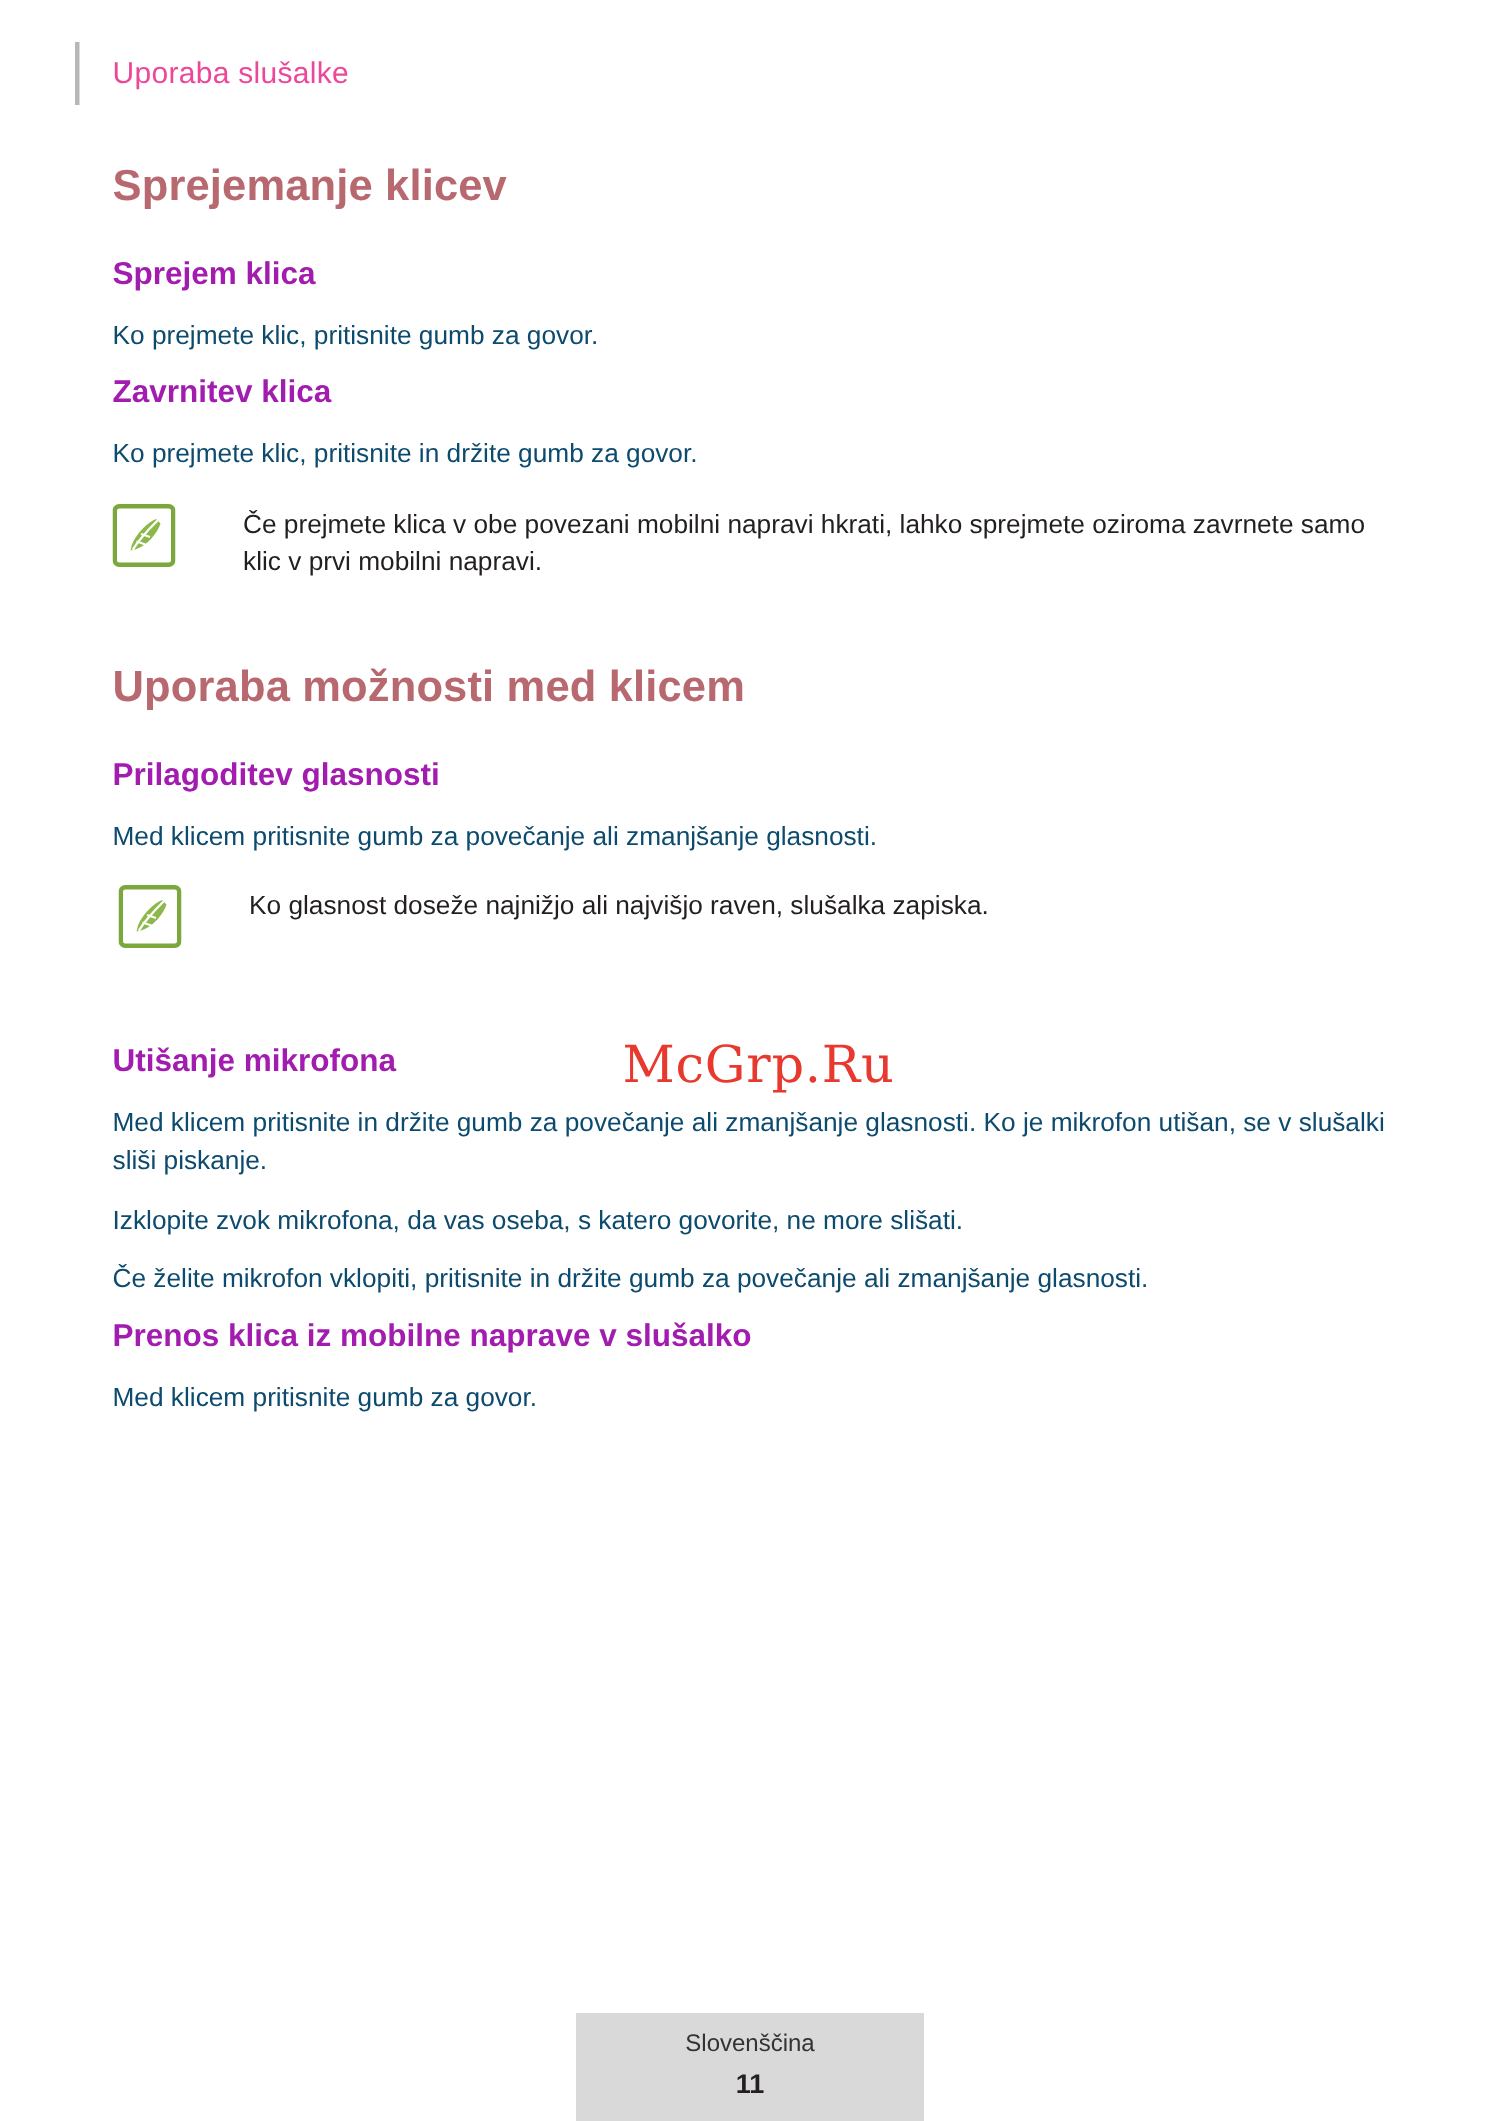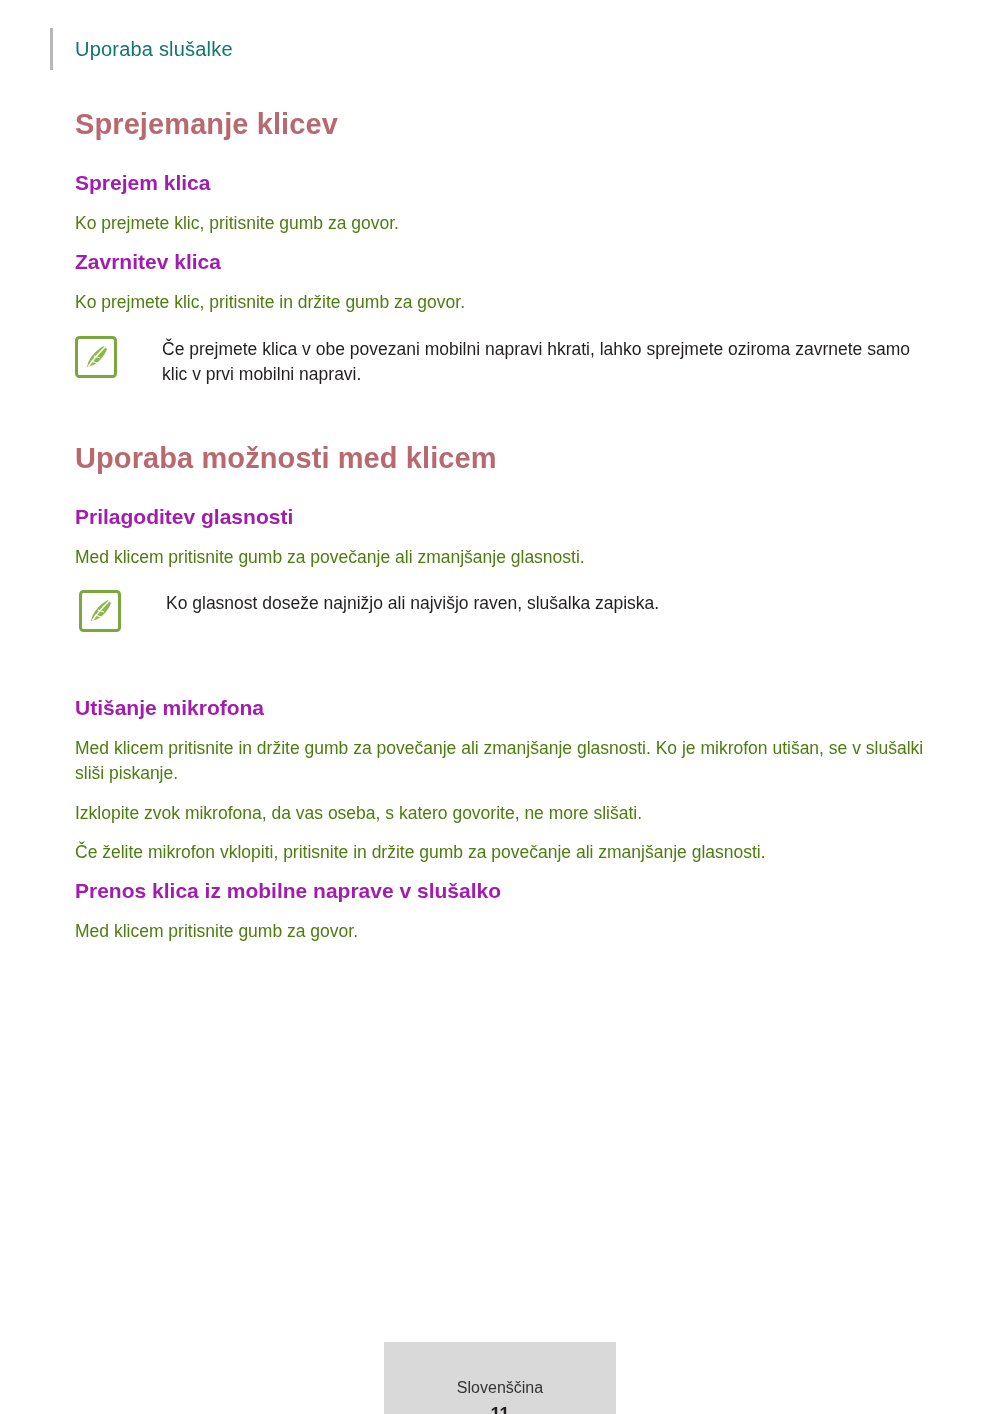--- a/index.html
+++ b/index.html
@@ -31,21 +31,21 @@
     align-items: center;
   }
   .header-rule {
     width: 3px;
     height: 42px;
     background: #b7b7b7;
     margin-right: 22px;
   }
   .header-title {
     font-size: 20px;
-    color: #0f766e;
+    color: #ec4899;
     letter-spacing: 0.2px;
   }
 
   
   .content {
     position: absolute;
     left: 75px;
     top: 108px;
     width: 860px;
   }
@@ -68,21 +68,21 @@
     margin: 0 0 16px 0;
   }
   h2.sub.tight {
     margin-top: 12px;
   }
 
   p.body {
     font-size: 17.5px;
     line-height: 1.45;
     margin: 0 0 14px 0;
-    color: #4d7c0f;
+    color: #0c4a6e;
   }
 
   
   .note {
     display: flex;
     align-items: flex-start;
     margin: 18px 0 18px 0;
     gap: 23px;
   }
   .note-icon {
@@ -123,21 +123,20 @@
     height: 72px;
     background: #d9d9d9;
     text-align: center;
     box-sizing: border-box;
     padding-top: 12px;
   }
   .footer-lang {
     font-size: 16px;
     color: #333333;
     margin-bottom: 7px;
-    margin-top: 25px;
   }
   .footer-page {
     font-size: 18px;
     font-weight: bold;
     color: #231f20;
   }
 </style>
 </head>
 <body>
 
@@ -192,19 +191,20 @@
     <h2 class="sub">Utišanje mikrofona</h2>
     <p class="body">Med klicem pritisnite in držite gumb za povečanje ali zmanjšanje glasnosti. Ko je mikrofon utišan, se v slušalki sliši piskanje.</p>
     <p class="body">Izklopite zvok mikrofona, da vas oseba, s katero govorite, ne more slišati.</p>
     <p class="body">Če želite mikrofon vklopiti, pritisnite in držite gumb za povečanje ali zmanjšanje glasnosti.</p>
 
     <h2 class="sub tight">Prenos klica iz mobilne naprave v slušalko</h2>
     <p class="body">Med klicem pritisnite gumb za govor.</p>
 
   </div>
 
+  <div class="watermark">McGrp.Ru</div>
 
   <div class="footer">
     <div class="footer-lang">Slovenščina</div>
     <div class="footer-page">11</div>
   </div>
 
 </div>
 
 </body></html>

